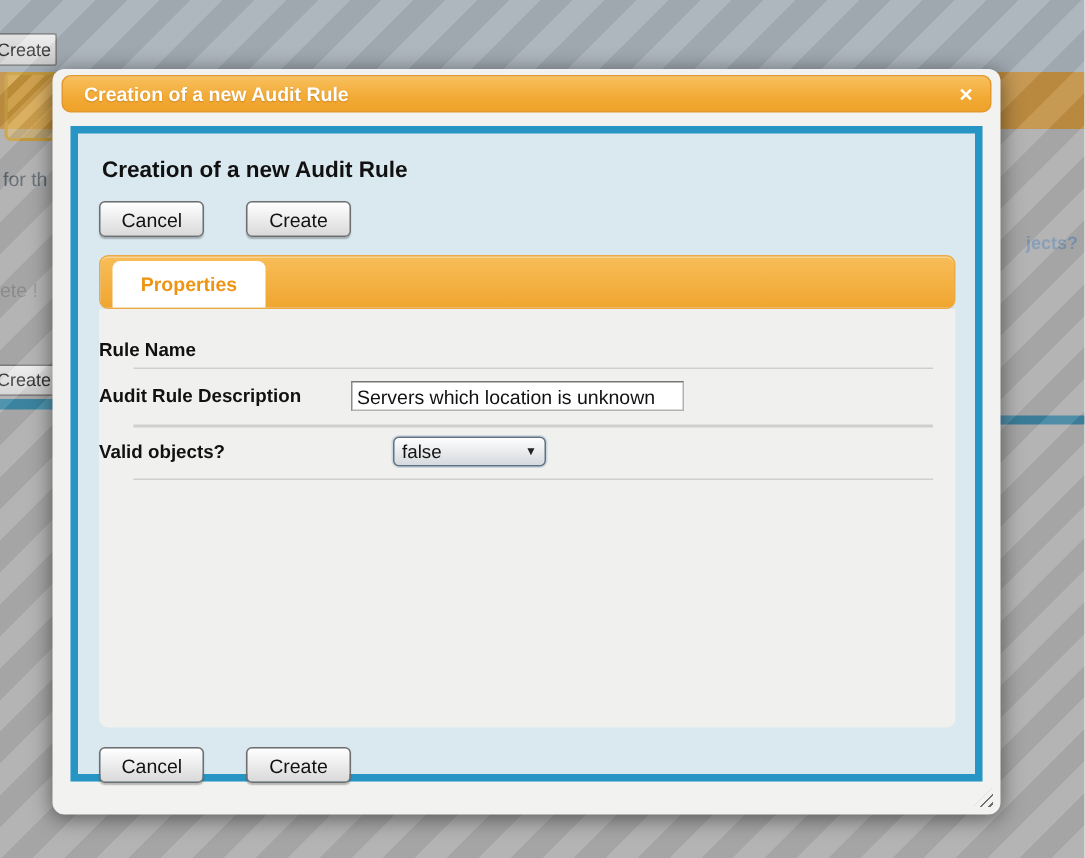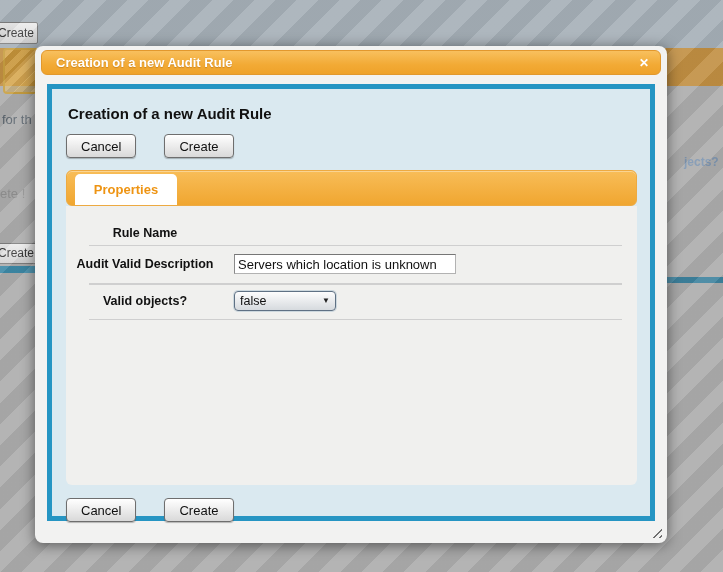--- a/index.html
+++ b/index.html
@@ -53,27 +53,27 @@
 
   .tabbar { margin-top:12px; position:relative; height:36px; border-radius:6px;
             background:linear-gradient(180deg,#f8bd58,#f0a630); border:1px solid #edaa42;
             box-shadow:inset 0 1px 0 rgba(255,255,255,.35); }
   .tab { position:absolute; left:8px; top:3px; bottom:0; width:102px; background:#fff;
          border-radius:5px 5px 0 0; display:flex; align-items:center; justify-content:center;
          font-size:13px; font-weight:bold; color:#ee9413; cursor:pointer; }
 
   .formarea { height:279px; background:#f0f0ee; border-radius:0 0 6px 6px; padding-top:16px; overflow:hidden; }
   .frow { display:flex; align-items:center; }
-  .frow .flabel { width:168px; text-align:center; padding-right:10px; font-size:12.5px; font-weight:bold; color:#111; }
+  .frow .flabel { width:168px; text-align:left; padding-right:10px; font-size:12.5px; font-weight:bold; color:#111; }
   .fsep { height:1px; background:#cfcfcf; margin:0 15px 0 23px; }
   .row-name { padding:4px 0 5px 0; }
   .row-desc { padding:8px 0 9px 0; }
   .row-query { padding:10px 0 6px 0; align-items:flex-start; }
   .row-query .flabel { padding-top:3px; }
-  .row-valid { padding:6px 0 8px 0; }
+  .row-valid { padding:6px 0 8px 0;gap:28px; }
 
   .tinput { width:222px; height:20px; font-family:"Liberation Sans", sans-serif; font-size:13px; color:#111;
             background:#fff; border:1px solid #b2b2b2; border-top-color:#767676; border-left-color:#8a8a8a;
             padding:1px 3px; }
   .query-wrap { display:flex; align-items:flex-end; }
   .ta-holder { position:relative; }
   .tquery { width:305px; height:114px; font-family:"Liberation Sans", sans-serif; font-size:13px; color:#111;
             background:#fff; border:1px solid #4a4a4a; padding:2px 3px; resize:none; }
   .ta-grip { position:absolute; right:2px; bottom:3px; width:10px; height:10px; pointer-events:none;
              background:repeating-linear-gradient(135deg,#777 0 1px, transparent 1px 4px);
@@ -135,21 +135,21 @@
         </div>
 
         <div class="formarea">
 
           <div class="frow row-name">
             <div class="flabel">Rule Name</div>
           </div>
           <div class="fsep"></div>
 
           <div class="frow row-desc">
-            <div class="flabel">Audit Valid Description</div>
+            <div class="flabel">Audit Rule Description</div>
             <input class="tinput" type="text" value="Servers which location is unknown" style="">
           </div>
           <div class="fsep"></div>
 
           <div class="fsep"></div>
 
           <div class="frow row-valid">
             <div class="flabel">Valid objects?</div>
             <div class="selectwrap">
               <select class="fselect">

